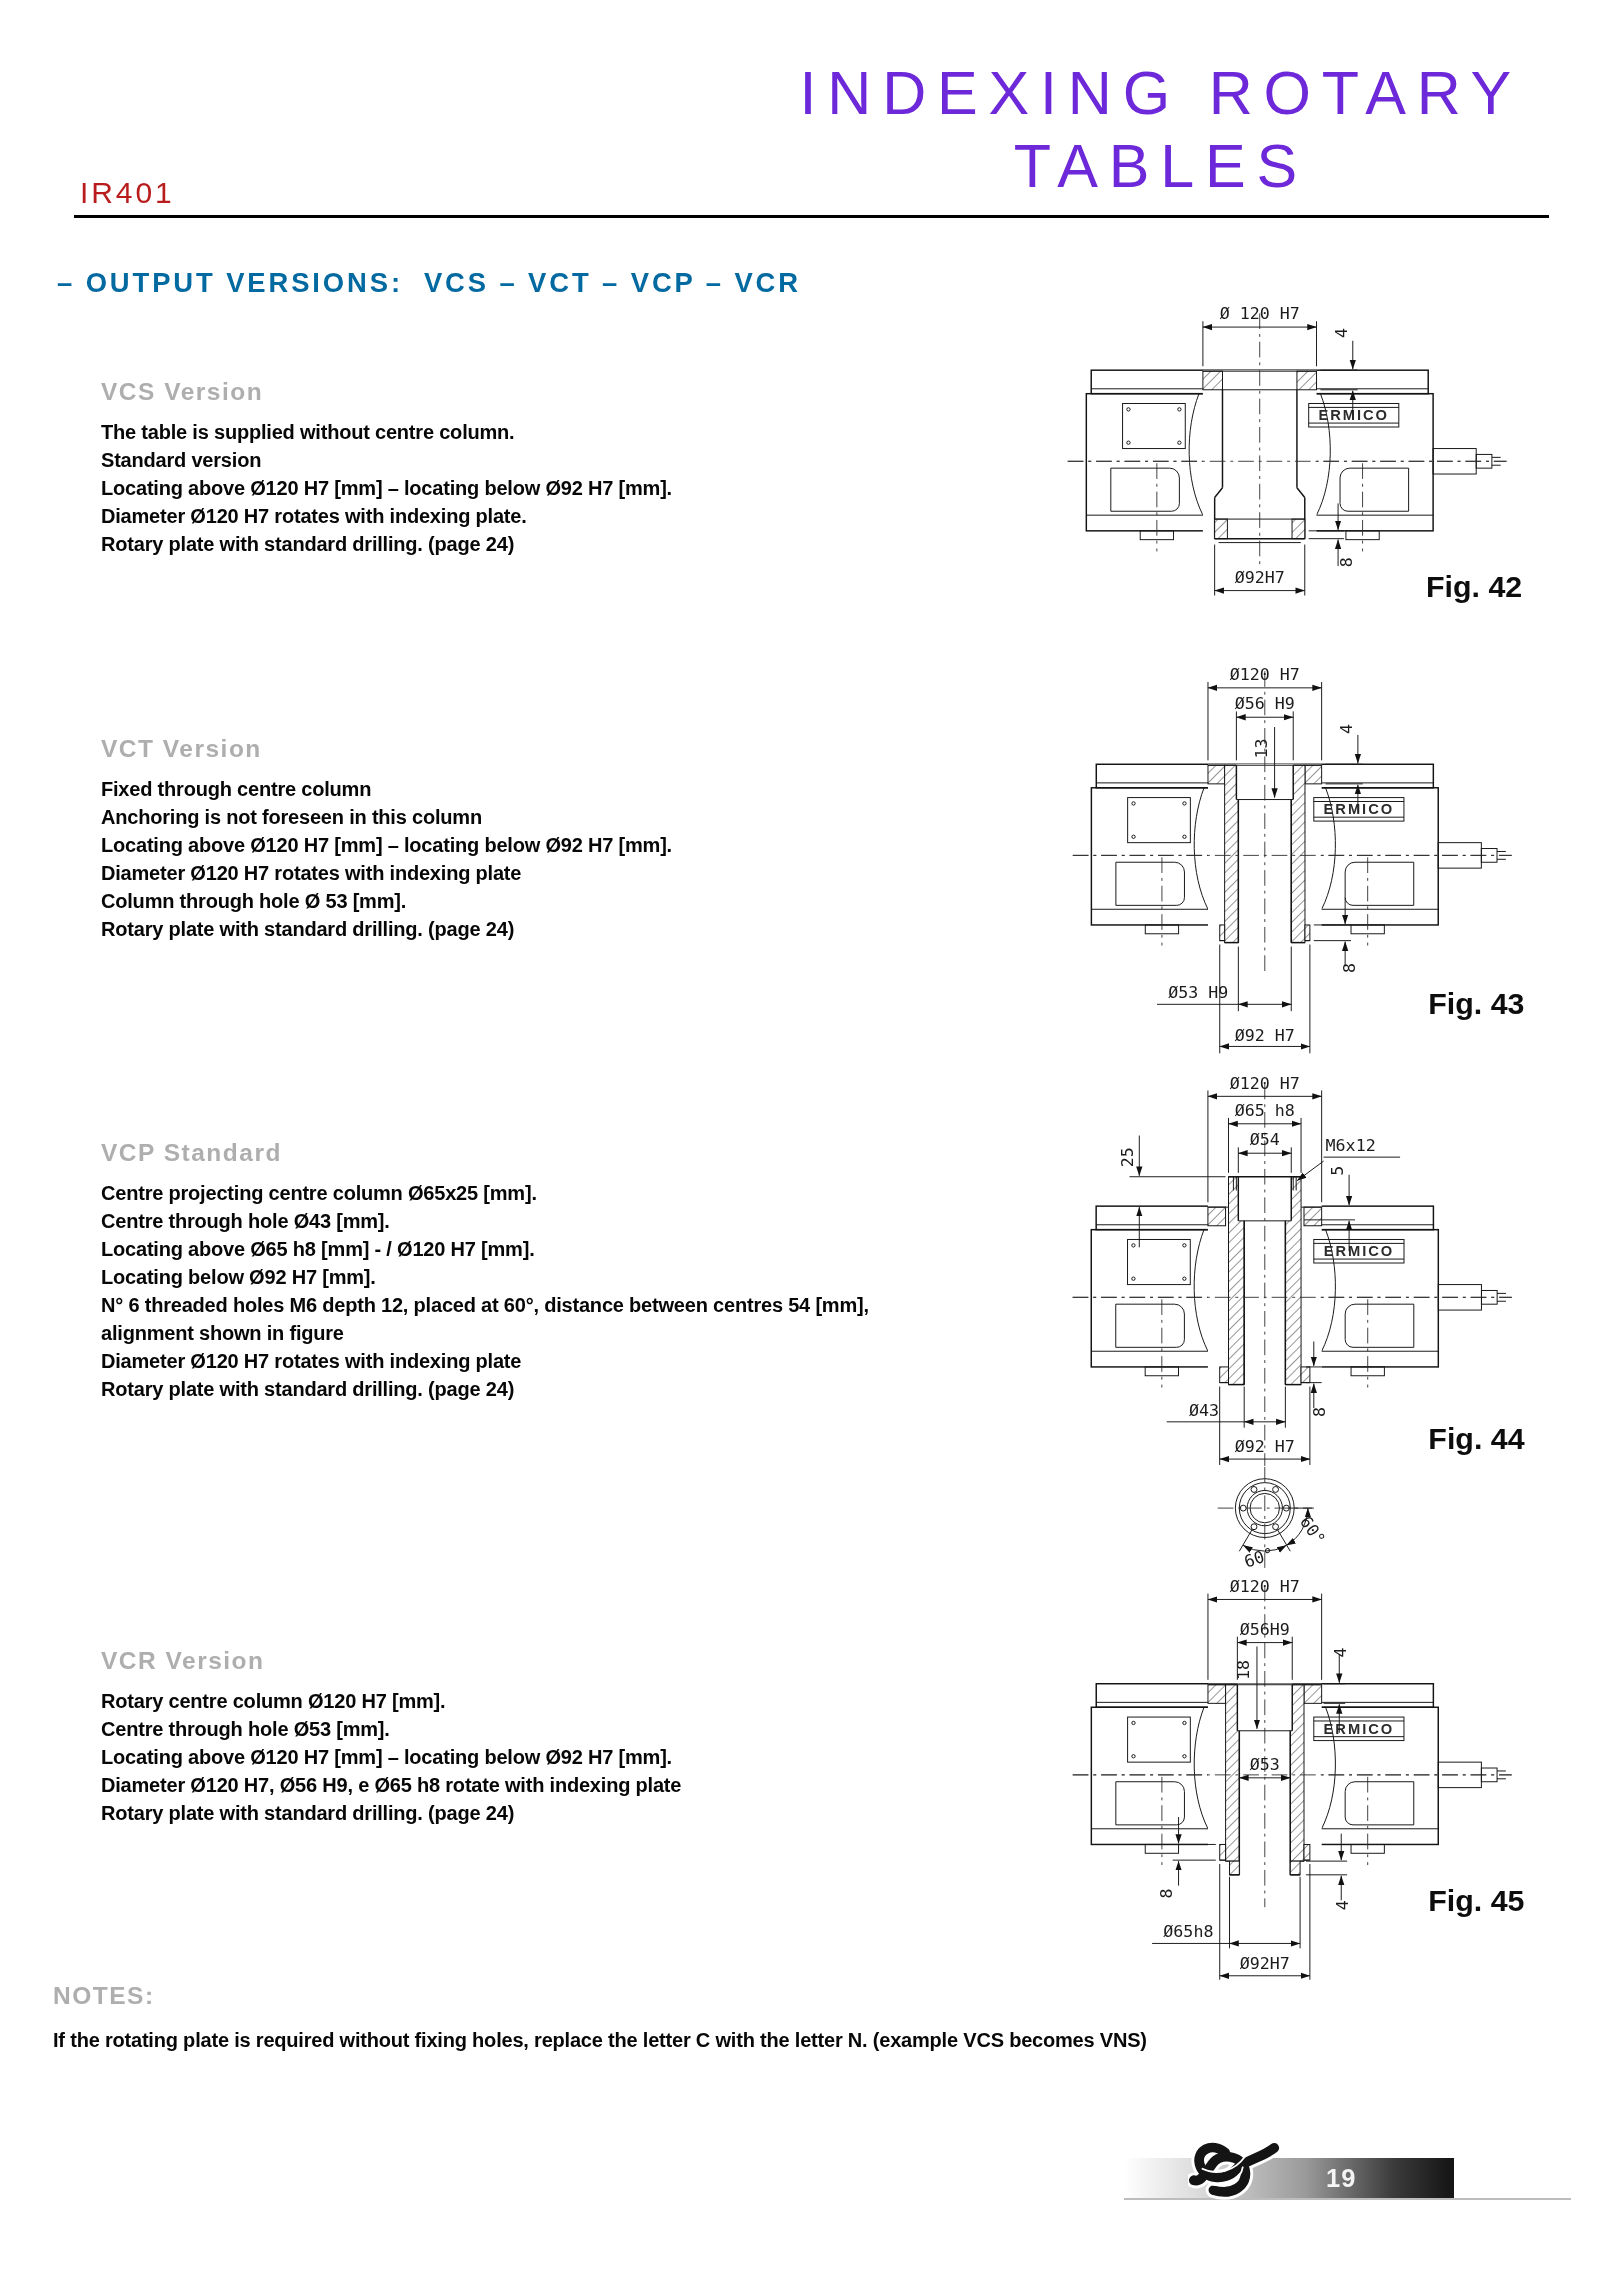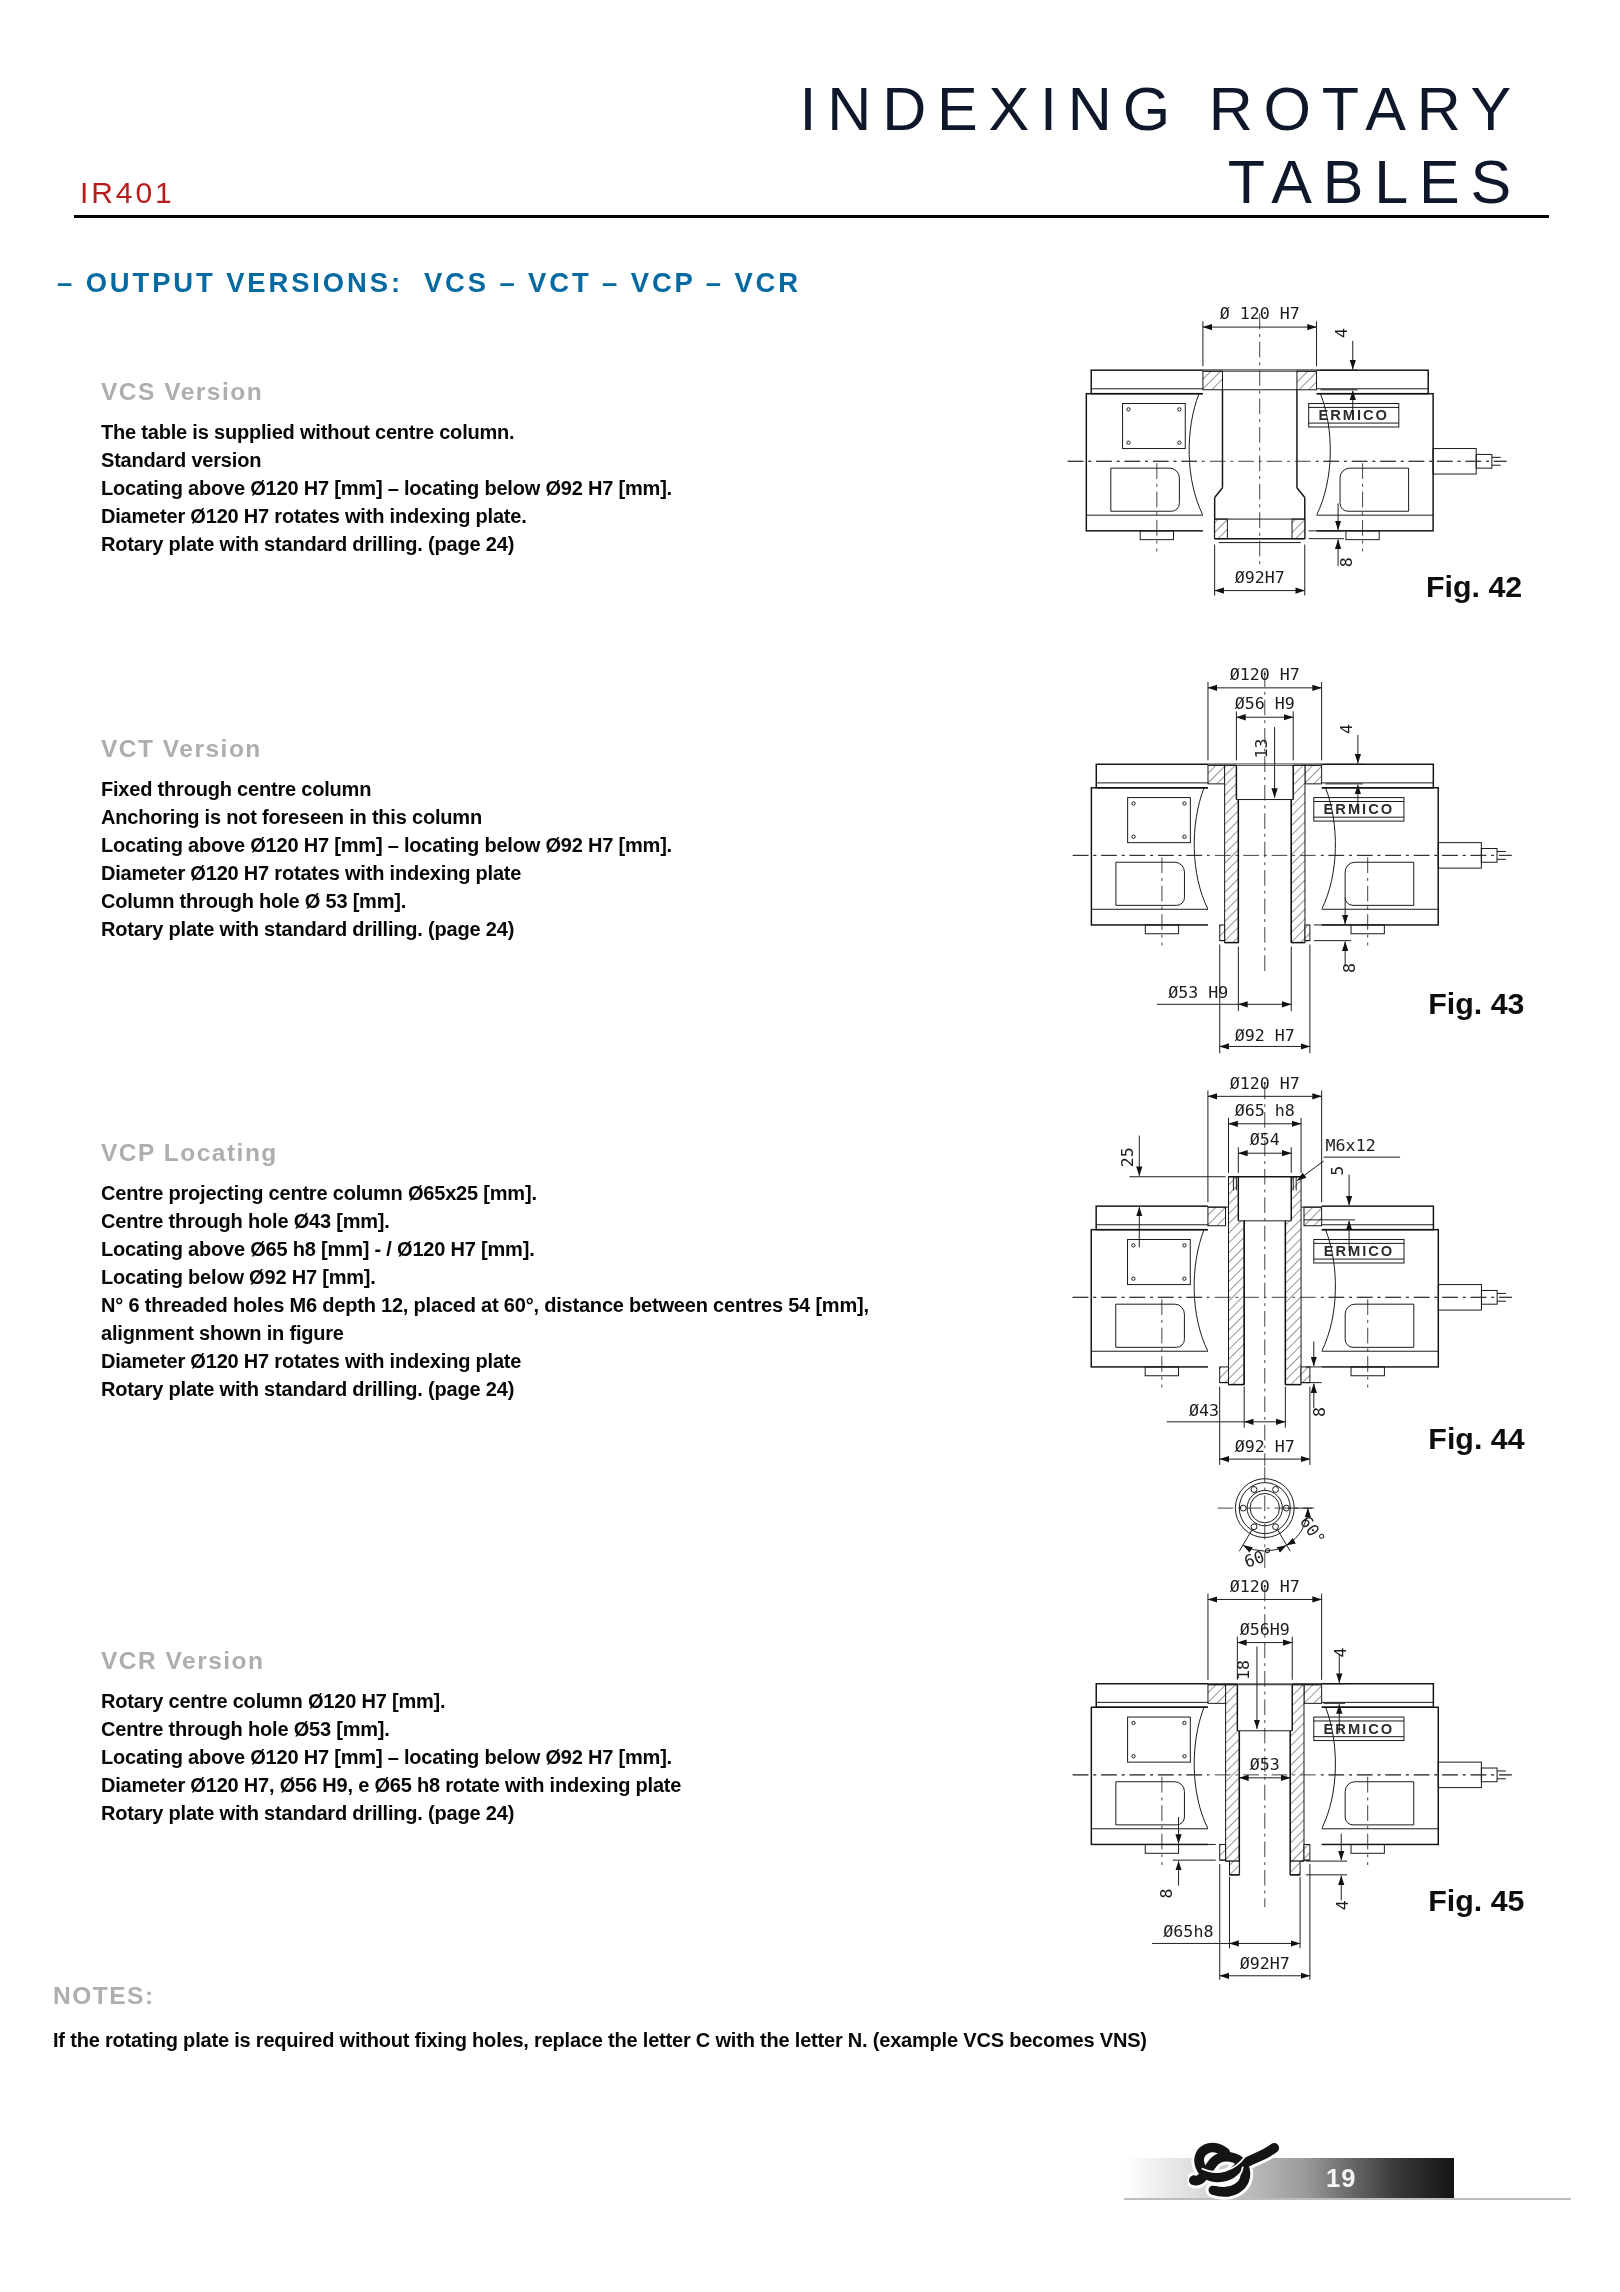--- a/index.html
+++ b/index.html
@@ -8,22 +8,22 @@
     width:1620px; height:2293px; position:relative; overflow:hidden;
     font-family:"Liberation Sans", sans-serif; color:#0a0a0a;
   }
 
   
   .doc-model {
     position:absolute; left:80px; top:176px;
     font-size:30px; letter-spacing:2.9px; color:#b91c1c;
   }
   .doc-title {
-    position:absolute; right:98px; top:73px; text-align:right;
-    font-size:61px; letter-spacing:10.8px; line-height:73px; color:#0f172a;
+    position:absolute; right:98px; top:57px; text-align:center;
+    font-size:61px; letter-spacing:10.8px; line-height:73px; color:#6d28d9;
     white-space:nowrap;
   }
   .header-rule {
     position:absolute; left:74px; top:215px; width:1475px; height:2.9px; background:#000;
   }
 
   
   .section-heading {
     position:absolute; left:57px; top:267px;
     font-size:27.4px; font-weight:bold; color:#0369a1; letter-spacing:2.9px;
@@ -138,21 +138,21 @@
   <h3>VCT Version</h3>
   <div class="tl">Fixed through centre column</div>
   <div class="tl">Anchoring is not foreseen in this column</div>
   <div class="tl">Locating above Ø120 H7 [mm] – locating below Ø92 H7 [mm].</div>
   <div class="tl">Diameter Ø120 H7 rotates with indexing plate</div>
   <div class="tl">Column through hole Ø 53 [mm].</div>
   <div class="tl">Rotary plate with standard drilling. (page 24)</div>
 </div>
 
 <div class="version" style="top:1139px">
-  <h3>VCP Locating</h3>
+  <h3>VCP Standard</h3>
   <div class="tl">Centre projecting centre column Ø65x25 [mm].</div>
   <div class="tl">Centre through hole Ø43 [mm].</div>
   <div class="tl">Locating above Ø65 h8 [mm] - / Ø120 H7 [mm].</div>
   <div class="tl">Locating below Ø92 H7 [mm].</div>
   <div class="tl">N° 6 threaded holes M6 depth 12, placed at 60°, distance between centres 54 [mm],</div>
   <div class="tl">alignment shown in figure</div>
   <div class="tl">Diameter Ø120 H7 rotates with indexing plate</div>
   <div class="tl">Rotary plate with standard drilling. (page 24)</div>
 </div>
 

